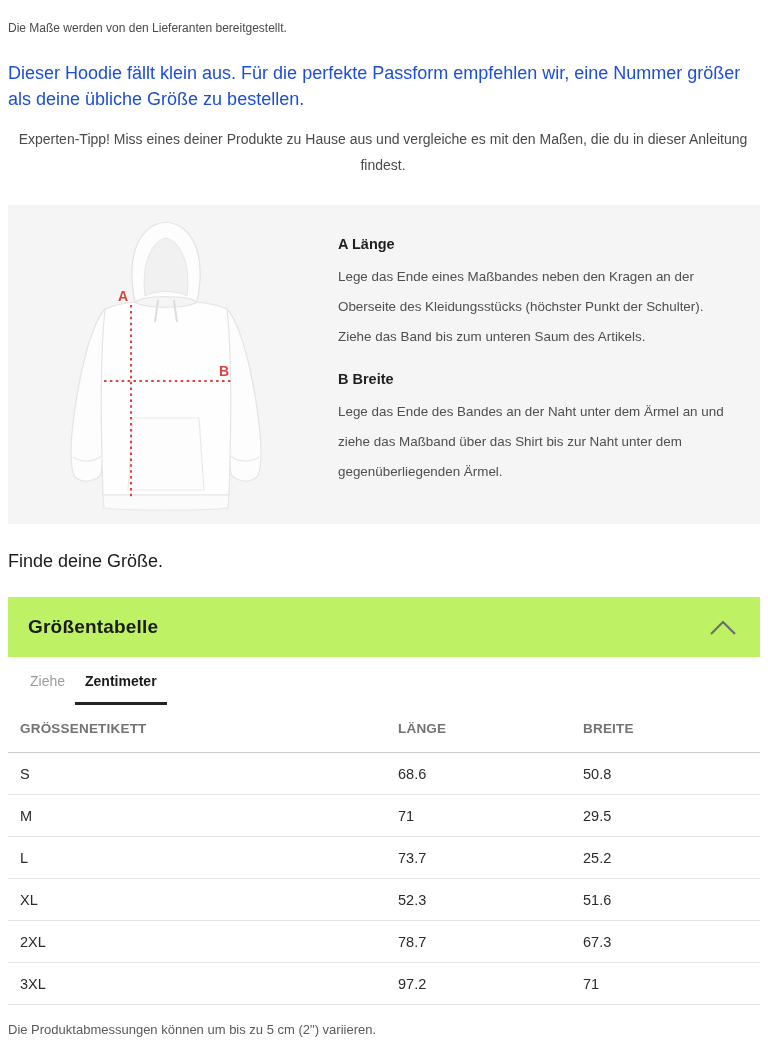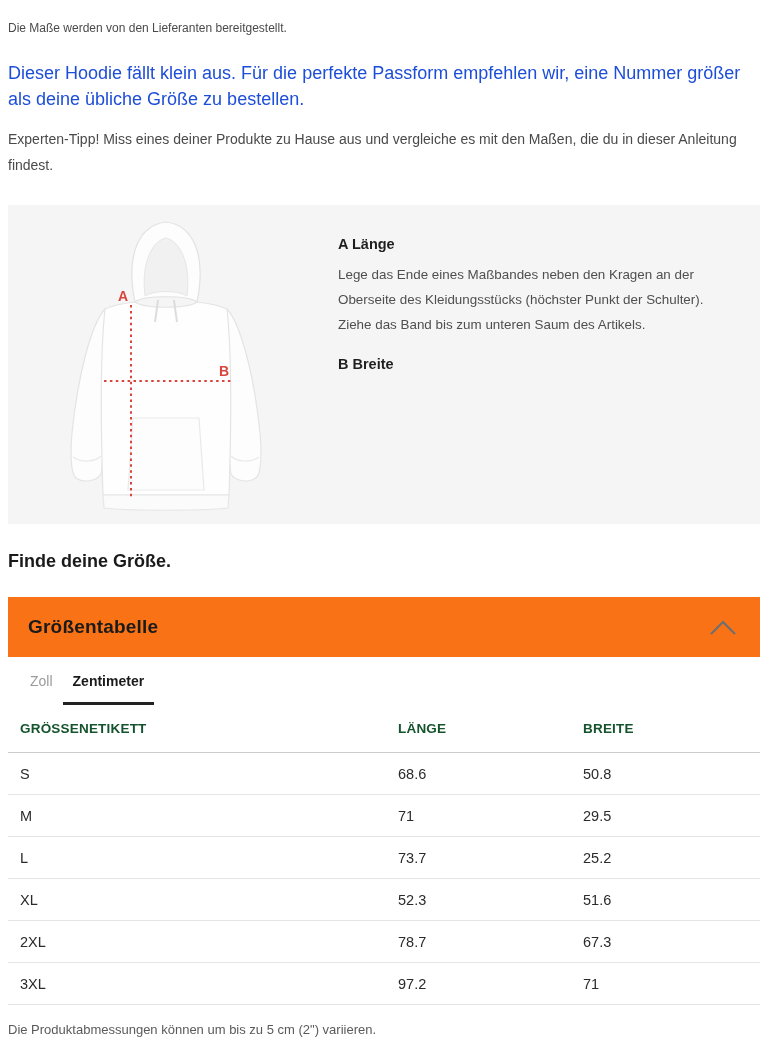--- a/index.html
+++ b/index.html
@@ -29,56 +29,57 @@
     line-height: 26px;
     color: #1d4ed8;
     max-width: 750px;
   }
   .expert-tip {
     margin-top: 14px;
     font-size: 14px;
     line-height: 26px;
     color: #4a4a4a;
     max-width: 750px;
+    text-align: center;
   }
 
   
   .measure-panel {
     margin-top: 27px;
     background: #f5f5f5;
     height: 319px;
     display: flex;
     overflow: hidden;
   }
   .figure-wrap { width: 322px; height: 319px; flex: 0 0 auto; }
   .guide-col { flex: 1; padding: 31px 24px 0 8px; }
   .guide-title {
     font-size: 14.5px;
     font-weight: bold;
     color: #1f1f1f;
     margin-bottom: 10px;
   }
   .guide-text {
     font-size: 13.4px;
-    line-height: 25px;
+    line-height: 30px;
     color: #4f4f4f;
     margin-bottom: 19px;
     max-width: 412px;
   }
 
   .find-size-heading {
     margin-top: 27px;
     font-size: 18px;
-    font-weight: bold;
+    font-weight: normal;
   }
 
   
   .accordion { margin-top: 25px; }
   .accordion-header {
-    background: #f97316;
+    background: #bef264;
     height: 60px;
     display: flex;
     align-items: center;
     justify-content: space-between;
     padding: 0 22px 0 20px;
     cursor: pointer;
   }
   .accordion-title { font-size: 19px; font-weight: bold; letter-spacing: .2px; }
   .chevron-btn { background: none; border: none; cursor: pointer; display: flex; align-items: center; }
 
@@ -113,21 +114,21 @@
     padding: 0 12px;
     height: 42px;
     border-bottom: 1px solid #e4e4e4;
     font-size: 14.5px;
     color: #2b2b2b;
   }
   .trow.thead {
     height: 48px;
     font-size: 13.5px;
     font-weight: bold;
-    color: #14532d;
+    color: #737373;
     border-bottom-color: #cccccc;
     letter-spacing: .2px;
   }
   .disclaimer {
     padding: 17px 0 12px 0;
     font-size: 13px;
     color: #5a5a5a;
   }
 </style>
 </head>
@@ -166,37 +167,38 @@
         <line x1="123" y1="100" x2="123" y2="292" stroke="#d9453c" stroke-width="2" stroke-dasharray="2.5 3.4"></line>
         <text x="211" y="171" font-size="14" font-weight="bold" fill="#d9453c">B</text>
         <line x1="96" y1="176" x2="224" y2="176" stroke="#d9453c" stroke-width="2" stroke-dasharray="2.5 3.4"></line>
       </svg>
     </div>
 
     <div class="guide-col">
       <div class="guide-title">A Länge</div>
       <p class="guide-text">Lege das Ende eines Maßbandes neben den Kragen an der Oberseite des Kleidungsstücks (höchster Punkt der Schulter). Ziehe das Band bis zum unteren Saum des Artikels.</p>
       <div class="guide-title">B Breite</div>
+      <p class="guide-text">Lege das Ende des Bandes an der Naht unter dem Ärmel an und ziehe das Maßband über das Shirt bis zur Naht unter dem gegenüberliegenden Ärmel.</p>
     </div>
   </div>
 
   <h2 class="find-size-heading">Finde deine Größe.</h2>
 
   <div class="accordion">
     <div class="accordion-header">
       <span class="accordion-title">Größentabelle</span>
       <span class="chevron-btn">
         <svg width="30" height="19" viewBox="0 0 30 19">
           <polyline points="3,16 15,4 27,16" fill="none" stroke="#6f6f6f" stroke-width="2.2"></polyline>
         </svg>
       </span>
     </div>
 
     <div class="tabs">
-      <div class="tab">Zoll</div>
+      <div class="tab">Ziehe</div>
       <div class="tab active">Zentimeter</div>
     </div>
 
     <div>
       <div class="trow thead">
         <span>GRÖSSENETIKETT</span>
         <span>LÄNGE</span>
         <span>BREITE</span>
       </div>
 

